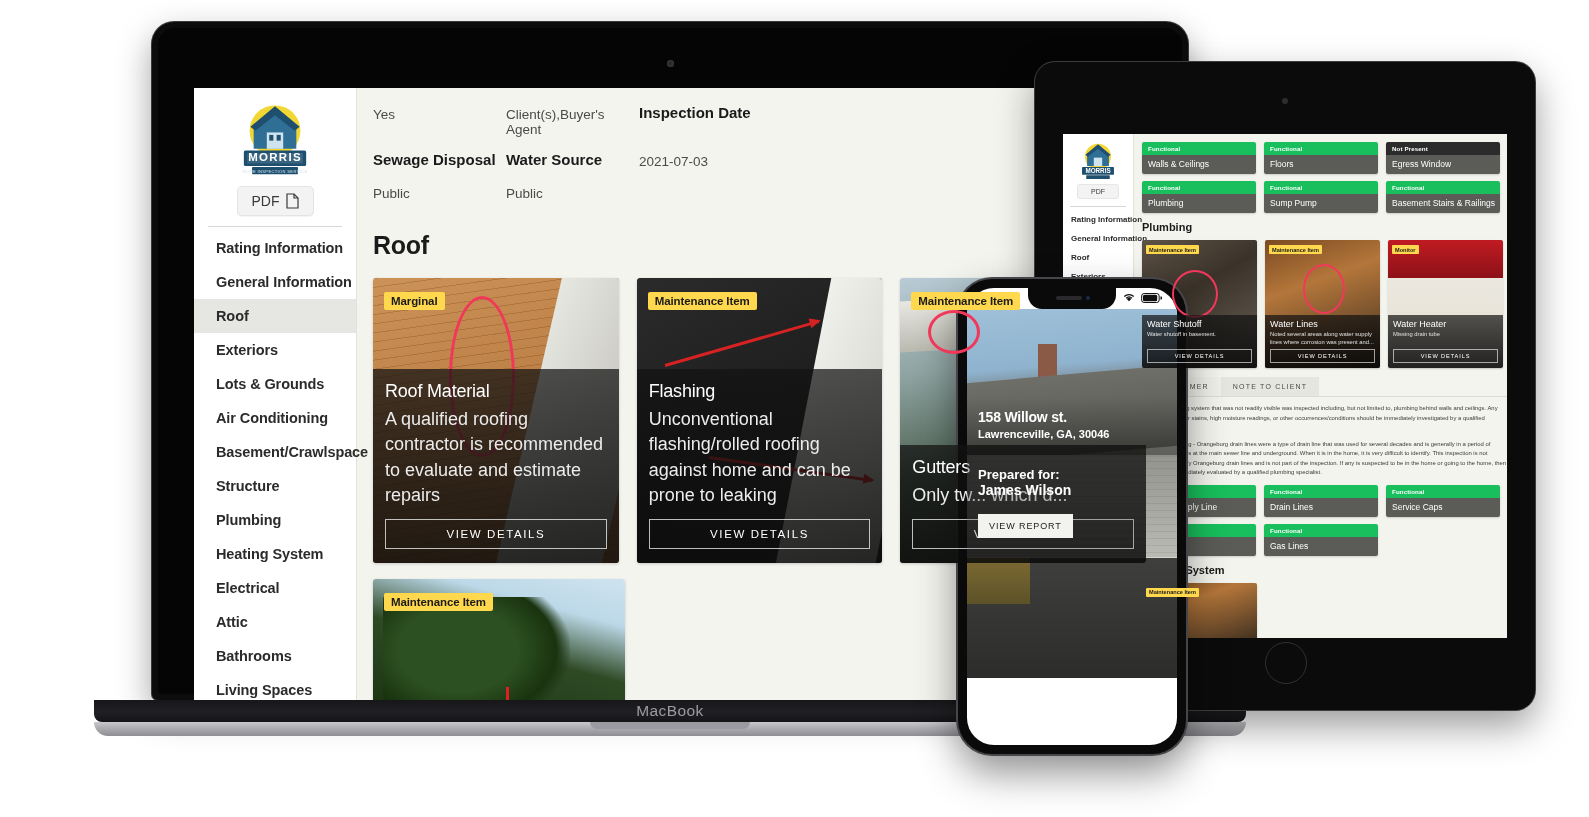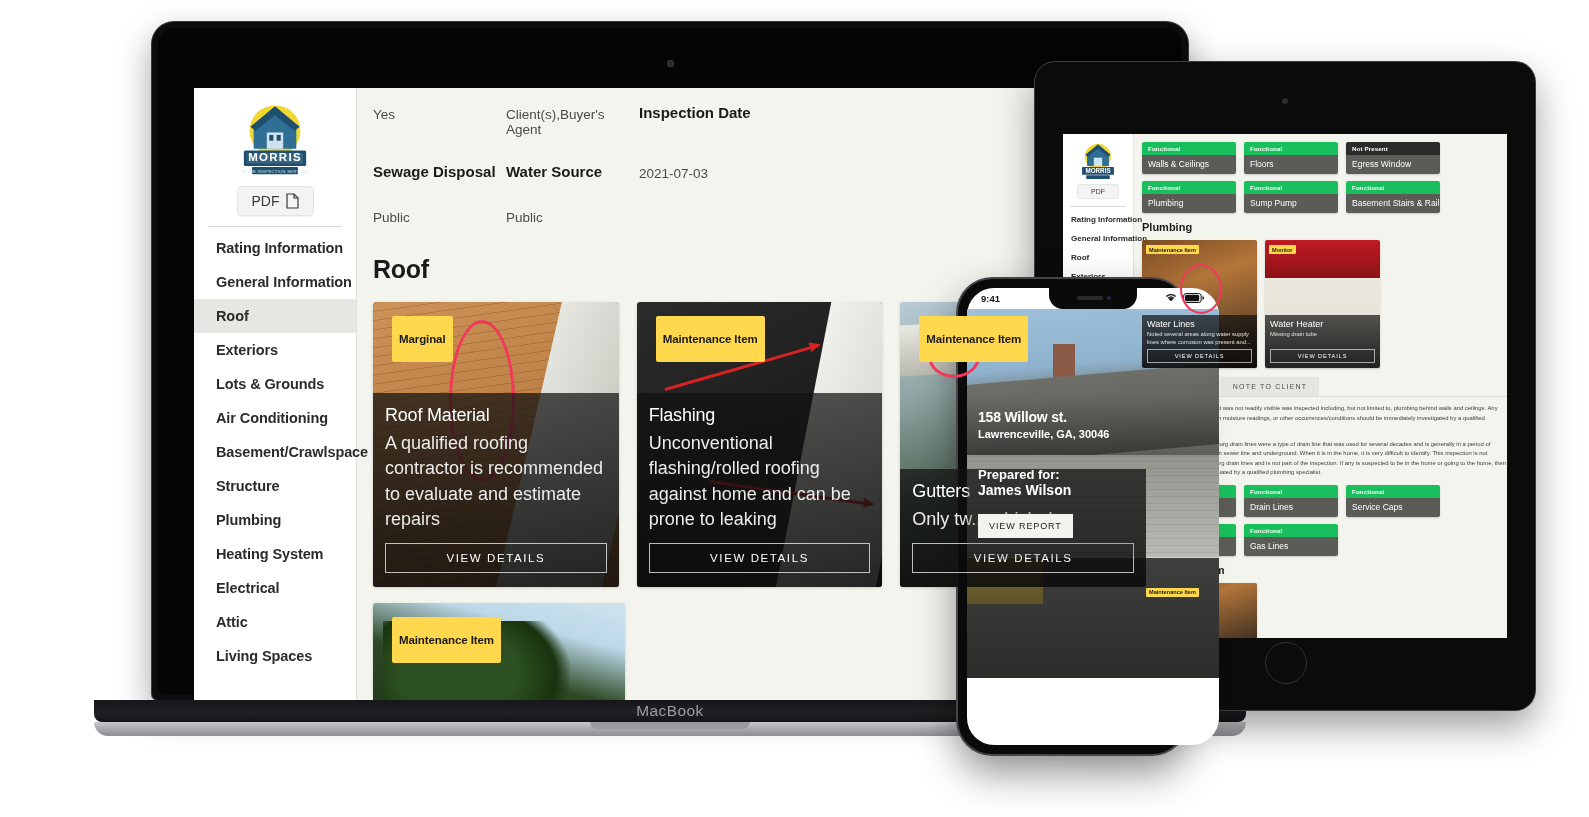--- a/index.html
+++ b/index.html
@@ -38,30 +38,30 @@
   .pdf-wrap{display:flex;justify-content:center;padding:4px 0 10px;}
   .pdf-btn{background:#f3f3f3;border:1px solid #e4e4e4;border-radius:5px;
            padding:6px 14px;font-size:14px;color:#3a3a3a;display:flex;align-items:center;gap:6px;
            box-shadow:0 1px 1px rgba(0,0,0,.05);}
   .pdf-ico{width:13px;height:16px;position:relative;display:inline-block;}
   .nav-sep{height:1px;background:#d8d8d2;margin:0 14px 4px;}
   .nav-item{padding:9px 0 9px 22px;font-size:14.5px;color:#2b2b2b;font-weight:600;
             letter-spacing:-.1px;white-space:nowrap;}
   .nav-item.active{background:#e6e6e3;}
   .content{flex:1;padding:16px 0 0 16px;overflow:hidden;position:relative;}
-  .meta-grid{display:grid;grid-template-columns:133px 133px 1fr;row-gap:12px;}
+  .meta-grid{display:grid;grid-template-columns:133px 133px 1fr;row-gap:0;}
   .meta-val{font-size:13.5px;color:#4a4a4a;padding:3px 0 14px;}
   .meta-lbl{font-size:15px;color:#1a1a1a;font-weight:700;padding:0 0 14px;}
   .sec-title{font-size:25px;font-weight:800;color:#1a1a1a;margin:16px 0 18px;letter-spacing:-.3px;}
   .cards{display:flex;gap:18px;}
   .card{width:252px;height:285px;border-radius:3px;position:relative;overflow:hidden;
         box-shadow:0 1px 3px rgba(0,0,0,.18);}
   .card .photo{position:absolute;inset:0;}
-  .badge{position:absolute;left:19px;top:14px;background:#ffd84d;color:#1b1b1b;
-         font-size:11.5px;font-weight:800;padding:17px 7px;border-radius:2px;letter-spacing:-.1px;z-index:3;}
+  .badge{position:absolute;left:11px;top:14px;background:#ffd84d;color:#1b1b1b;
+         font-size:11.5px;font-weight:800;padding:3px 7px;border-radius:2px;letter-spacing:-.1px;z-index:3;}
   .card-foot{position:absolute;left:0;right:0;bottom:0;padding:12px 12px 14px;
              background:linear-gradient(rgba(18,18,18,.72),rgba(10,10,10,.86));z-index:2;}
   .card-title{color:#fff;font-size:18px;font-weight:500;margin-bottom:5px;letter-spacing:-.2px;}
   .card-desc{color:#ececec;font-size:18px;line-height:1.42;margin-bottom:10px;}
   .card-btn{border:1px solid rgba(255,255,255,.72);color:#fff;font-size:11.5px;
             letter-spacing:1.6px;text-align:center;padding:8px 0;}
   .card2{display:flex;gap:18px;margin-top:16px;}
 
   
   .ph-wood{background:
@@ -95,21 +95,21 @@
           border-radius:50%;border:1.5px solid #303033;}
   .tb-app{position:absolute;inset:0;display:flex;font-size:9px;}
   .tb-side{width:70px;flex:0 0 70px;background:#fff;border-right:1px solid #e2e2dc;}
   .tb-logo{width:42px;height:42px;margin:6px auto 2px;position:relative;}
   .tb-pdf{margin:2px auto 7px;width:40px;text-align:center;background:#f3f3f3;
           border:1px solid #e6e6e6;border-radius:3px;font-size:7px;padding:3px 0;color:#3a3a3a;}
   .tb-sep{height:1px;background:#d8d8d2;margin:0 7px 3px;}
   .tb-nav{padding:5px 0 5px 8px;font-size:8px;font-weight:600;color:#2b2b2b;white-space:nowrap;}
   .tb-main{flex:1;padding:8px 0 0 8px;overflow:hidden;}
   .stat-row{display:flex;gap:8px;margin-bottom:7px;}
-  .stat{width:94px;border-radius:2px;overflow:hidden;box-shadow:0 1px 2px rgba(0,0,0,.16);}
+  .stat{width:114px;border-radius:2px;overflow:hidden;box-shadow:0 1px 2px rgba(0,0,0,.16);}
   .stat-top{font-size:6.2px;font-weight:800;padding:3px 6px;color:#fff;letter-spacing:.1px;}
   .stat-top.func{background:#18bf5c;}
   .stat-top.np{background:#2b2b2b;}
   .stat-bot{background:#5b5b58;color:#fff;font-size:8.5px;padding:4px 6px 5px;white-space:nowrap;}
   .tb-h{font-size:11px;font-weight:800;color:#1a1a1a;margin:8px 0 7px;}
   .tb-cards{display:flex;gap:8px;}
   .tb-card{width:115px;height:128px;position:relative;overflow:hidden;border-radius:2px;
            box-shadow:0 1px 2px rgba(0,0,0,.2);}
   .tb-badge{position:absolute;left:4px;top:5px;background:#ffd84d;color:#1b1b1b;
             font-size:5.6px;font-weight:800;padding:1.5px 3px;border-radius:1px;z-index:3;}
@@ -126,21 +126,21 @@
             background:linear-gradient(#c01b22,#8d1118);}
   .tabs{display:flex;margin:9px 0 7px;border-bottom:1px solid #dcdcd6;}
   .tab{font-size:7px;letter-spacing:1.2px;color:#4a4a4a;padding:6px 12px;background:#f0f0ea;}
   .tab.active{background:#e6e6e0;}
   .para{font-size:5.9px;line-height:1.62;color:#3a3a3a;margin-bottom:7px;}
 
   
   .phone{position:absolute;left:958px;top:279px;width:228px;height:475px;}
   .ph-body{position:absolute;inset:0;background:#0a0a0a;border-radius:34px;
            box-shadow:0 0 0 2px #46464a, 0 18px 40px rgba(0,0,0,.45);}
-  .ph-screen{position:absolute;left:9px;top:9px;width:252px;height:457px;
+  .ph-screen{position:absolute;left:9px;top:9px;width:210px;height:457px;
            background:#fff;border-radius:27px;overflow:hidden;}
   .ph-notch{position:absolute;left:50%;margin-left:-44px;top:0;width:88px;height:21px;
            background:#0a0a0a;border-radius:0 0 14px 14px;z-index:9;}
   .ph-spk{position:absolute;left:50%;margin-left:-16px;top:8px;width:26px;height:4px;
            border-radius:3px;background:#2a2a2e;}
   .ph-fcam{position:absolute;left:50%;margin-left:14px;top:8px;width:4px;height:4px;
            border-radius:50%;background:#1b2a4a;}
   .ph-status{height:21px;display:flex;align-items:center;justify-content:space-between;
            padding:0 14px;font-size:9.5px;font-weight:600;color:#111;}
   .ph-hero{position:relative;height:270px;overflow:hidden;
@@ -217,20 +217,21 @@
               <div class="nav-item active">Roof</div>
               <div class="nav-item">Exteriors</div>
               <div class="nav-item">Lots &amp; Grounds</div>
               <div class="nav-item">Air Conditioning</div>
               <div class="nav-item">Basement/Crawlspace</div>
               <div class="nav-item">Structure</div>
               <div class="nav-item">Plumbing</div>
               <div class="nav-item">Heating System</div>
               <div class="nav-item">Electrical</div>
               <div class="nav-item">Attic</div>
+              <div class="nav-item">Bathrooms</div>
               <div class="nav-item">Living Spaces</div>
             </div>
           </div>
 
           <div class="content">
             <div class="meta-grid">
               <div class="meta-val">Yes</div>
               <div class="meta-val">Client(s),Buyer's Agent</div>
               <div class="meta-lbl">Inspection Date</div>
               <div class="meta-lbl">Sewage Disposal</div>
@@ -355,20 +356,30 @@
             </div>
             <div class="stat">
               <div class="stat-top func">Functional</div>
               <div class="stat-bot">Basement Stairs &amp; Railings</div>
             </div>
           </div>
 
           <div class="tb-h">Plumbing</div>
 
           <div class="tb-cards">
+            <div class="tb-card">
+              <div class="photo ph-pipe1" style="position:absolute;inset:0;"></div>
+              <div class="ellipse-red" style="left:30px;top:30px;width:42px;height:44px;border-width:2px;"></div>
+              <div class="tb-badge">Maintenance Item</div>
+              <div class="tb-cfoot">
+                <div class="tb-ctitle">Water Shutoff</div>
+                <div class="tb-cdesc">Water shutoff in basement.</div>
+                <div class="tb-cbtn">VIEW DETAILS</div>
+              </div>
+            </div>
             <div class="tb-card">
               <div class="photo ph-pipe2" style="position:absolute;inset:0;"></div>
               <div class="ellipse-red" style="left:38px;top:24px;width:38px;height:46px;border-width:2px;"></div>
               <div class="tb-badge">Maintenance Item</div>
               <div class="tb-cfoot">
                 <div class="tb-ctitle">Water Lines</div>
                 <div class="tb-cdesc">Noted several areas along water supply lines where corrosion was present and...</div>
                 <div class="tb-cbtn">VIEW DETAILS</div>
               </div>
             </div>

